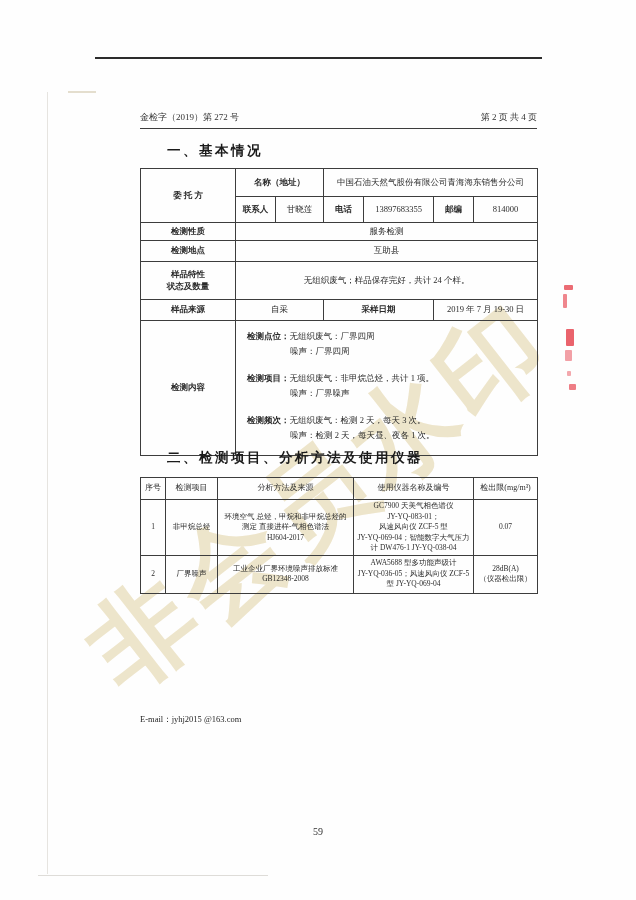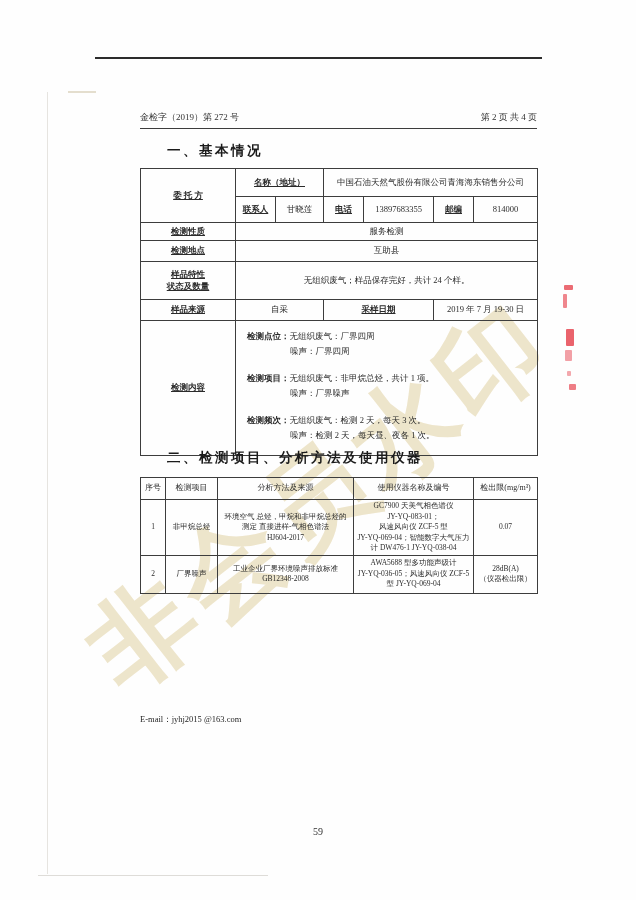--- a/index.html
+++ b/index.html
@@ -51,21 +51,21 @@
   .s1 { top:142px; }
   .s2 { top:449px; }
 
   table { position:absolute; left:140px; width:397px; border-collapse:collapse; table-layout:fixed; }
   .t1 { top:168px; }
   .t2 { top:477px; }
   td {
     border:1px solid #3d3d3d; text-align:center; vertical-align:middle;
     font-size:8.5px; line-height:1.4; color:#2b2b2b; padding:1px 3px;
   }
-  .lbl { font-weight:bold;text-decoration:underline; }
+  .lbl { font-weight:bold; }
   .pre { white-space:pre-line; }
 
   .content-cell { text-align:left; vertical-align:top; padding:8px 6px 0 11px; }
   .ci { margin-bottom:12px; }
   .ci .line { line-height:15px; }
   .ci-label { font-weight:bold; }
   .ci .l2 { padding-left:43px; }
 
   .t2 td { font-size:7.5px; line-height:10.5px; padding:1px 2px; }
   .t2 tr.hdr td { font-size:8px; line-height:1.3; }

